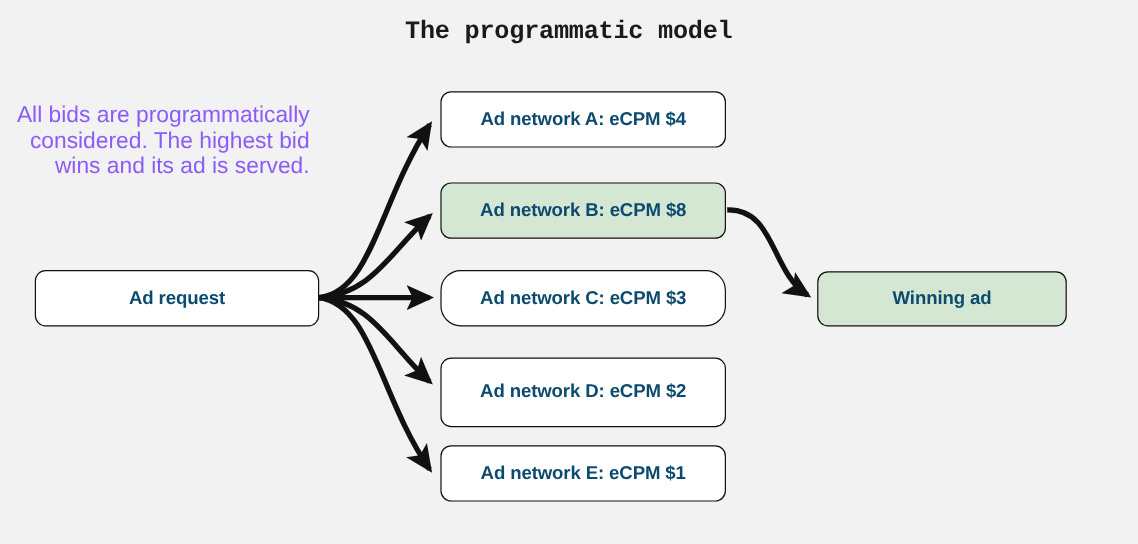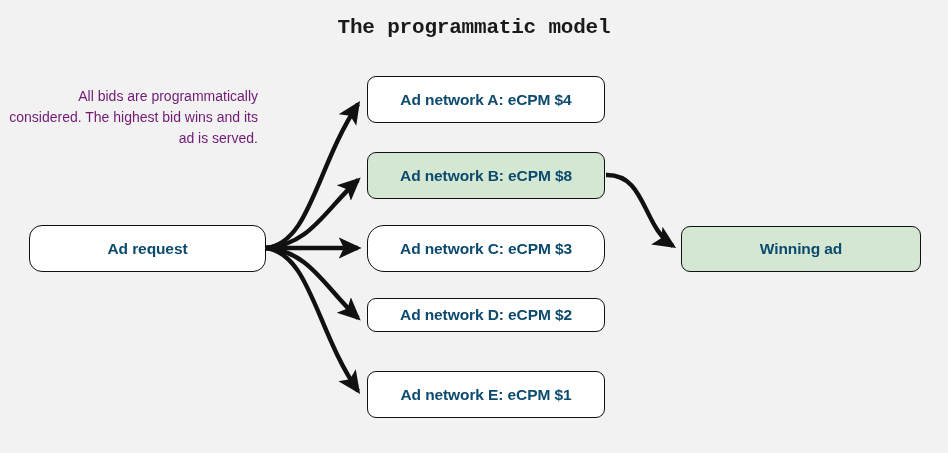--- a/index.html
+++ b/index.html
@@ -31,23 +31,23 @@
     letter-spacing: -0.2px;
     color: #1a1a1a;
     font-family: Liberation Mono, monospace;
   }
   #caption {
     position: absolute;
     left: 8px;
     top: 86px;
     width: 250px;
     text-align: right;
-    font-size: 14px;
+    font-size: 19px;
     line-height: 21px;
-    color: #701a75;
+    color: #8b5cf6;
   }
   svg#arrows {
     position: absolute;
     left: 0;
     top: 0;
     width: 948px;
     height: 453px;
     pointer-events: none;
   }
   .node {
@@ -60,27 +60,27 @@
     justify-content: center;
     font-size: 15.5px;
     font-weight: bold;
     letter-spacing: -0.1px;
     color: #0c4a6e;
     background: #ffffff;
   }
   .node.green {
     background: #d3e7d2;
   }
-  #node-request { left: 29px;  top: 225px; width: 237px; height: 47px; border-radius: 13px; }
+  #node-request { left: 29px;  top: 225px; width: 237px; height: 47px; }
   #node-a       { left: 367px; top: 76px;  width: 238px; height: 47px; }
   #node-b       { left: 367px; top: 152px; width: 238px; height: 47px; }
   #node-c       { left: 367px; top: 225px; width: 238px; height: 47px; border-radius: 17px; }
-  #node-d       { left: 367px; top: 298px; width: 238px; height: 34px; }
+  #node-d       { left: 367px; top: 298px; width: 238px; height: 58px; }
   #node-e       { left: 367px; top: 371px; width: 238px; height: 47px; }
-  #node-winner  { left: 681px; top: 226px; width: 240px; height: 46px; }
+  #node-winner  { left: 681px; top: 226px; width: 208px; height: 46px; }
 </style>
 </head>
 <body>
 
 <div id="canvas">
 
   <div id="title">The programmatic model</div>
 
   <div id="caption">All bids are programmatically considered. The highest bid wins and its ad is served.</div>
 

